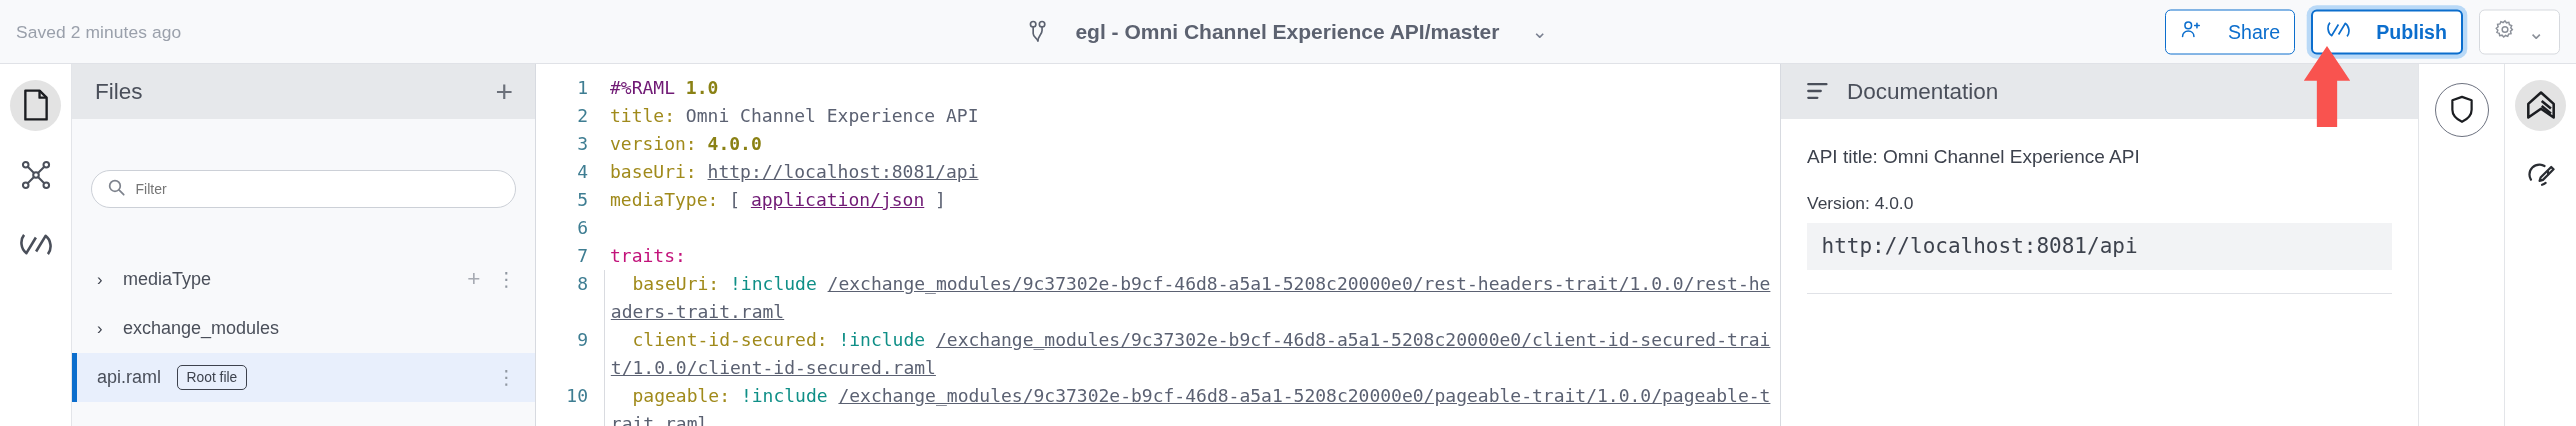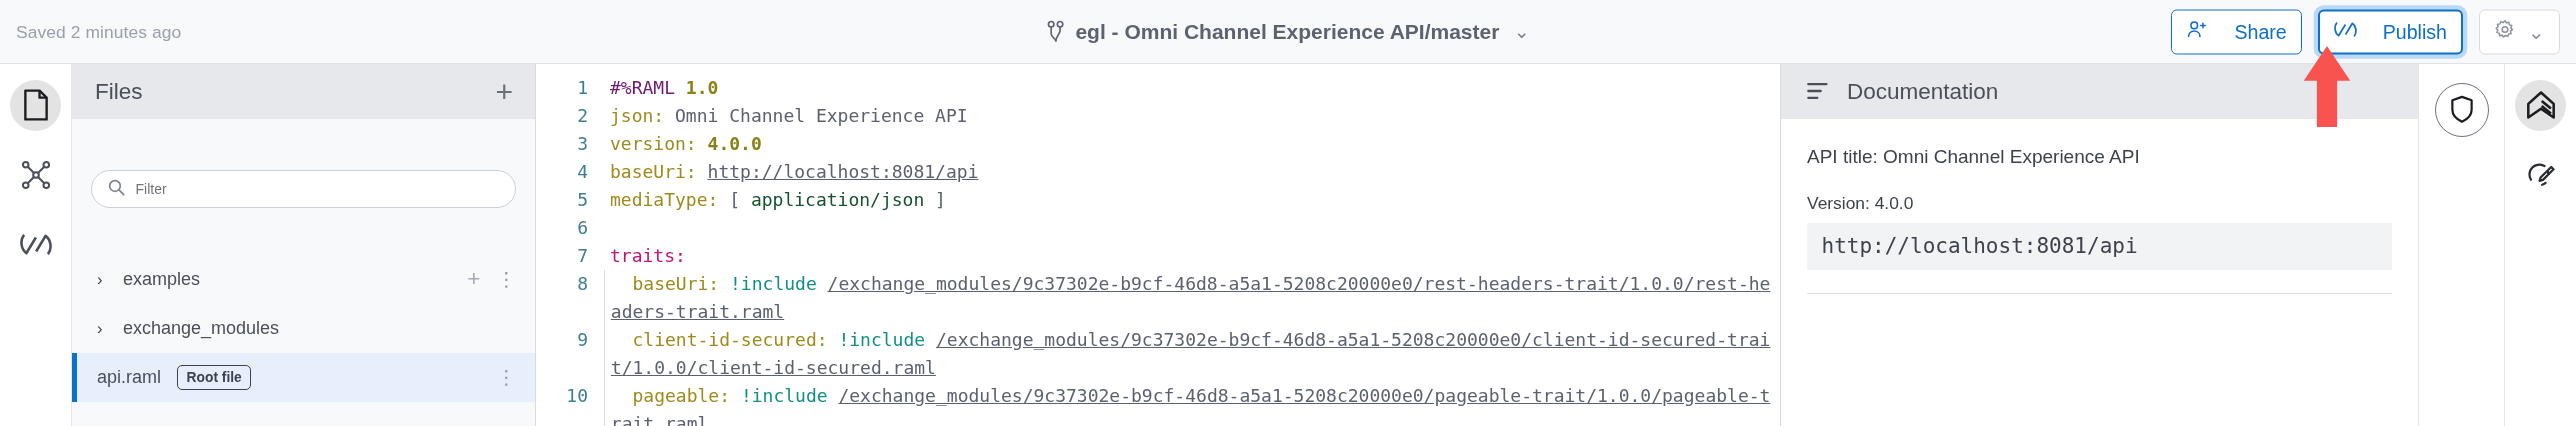--- a/index.html
+++ b/index.html
@@ -15,39 +15,40 @@
   
   .topbar {
     height:64px; flex:0 0 64px; background:#f8f9fb;
     border-bottom:0.7px solid #e0e2e7;
     display:flex; align-items:center; position:relative;
   }
   .saved-text { position:absolute; left:16px; top:50%; transform:translateY(-50%);
     font-size:17.4px; color:#9aa0ab; letter-spacing:0.1px; }
   .title-block {
     position:absolute; left:50%; transform:translateX(-50%);
-    display:flex; align-items:center; gap:10px;
+    display:flex; align-items:center; gap:28px;
     font-size:21px; font-weight:bold; color:#5c6270; white-space:nowrap;justify-content:space-between;
   }
   .title-block .chev { font-weight:normal; font-size:19px; color:#7a8091; margin-left:4.3px; }
   .branch-icon { width:19px; height:23px; display:block; }
 
   .topbar-right {
     position:absolute; right:16px; top:50%; transform:translateY(-50%);
     display:flex; align-items:center; gap:16px;
   }
   .btn {
     height:45px; border-radius:5.8px; background:#fff;
     display:flex; align-items:center; justify-content:center; gap:26px;
     font-size:19.6px; cursor:pointer; padding:0 14px; white-space:nowrap;
   }
   .btn-share { border:1.4px solid #0c6ecd; color:#0c6ecd; }
   .btn-publish {
     border:2.2px solid #0c6ecd; color:#0c6ecd;
     box-shadow:0 0 0 4.3px #b9d9f7;
+    font-weight:bold;
   }
   .btn-gear { border:1.4px solid #d6d9de; color:#8b9099; padding:0 14.5px; gap:11.6px; }
 
   
   .body { flex:1; display:flex; min-height:0; background:#fff; }
 
   
   .rail-left {
     width:72px; flex:0 0 72px; background:#ffffff;
     border-right:0.7px solid #e3e5e9;
@@ -88,38 +89,38 @@
   .tree-row.selected { background:#e8effc; }
   .tree-row.selected::before {
     content:""; position:absolute; left:0; top:0; bottom:0; width:5px; background:#0c6ecd;
   }
   .tw { font-size:16.7px; color:#3d424d; width:13px; display:inline-block; }
   .row-spacer { flex:1; }
   .row-icons { display:flex; align-items:center; gap:16px; }
   .ic-plus { font-size:22.5px; color:#a7abb3; line-height:1; font-weight:300; cursor:pointer; }
   .ic-kebab { font-size:19.6px; color:#9097a1; line-height:1; letter-spacing:0; cursor:pointer; }
   .badge-root {
-    border:1.4px solid #3d424d; border-radius:5px; font-size:13.8px; font-weight:bold;
+    border:1.4px solid #3d424d; border-radius:5px; font-size:13.8px; font-weight:normal;
     color:#3d424d; padding:2.9px 8.7px; line-height:1.25; margin-left:2.9px;
   }
 
   
   .editor { flex:1; min-width:0; background:#ffffff; position:relative; overflow:hidden;
     font-family:"DejaVu Sans Mono", monospace; }
   .code-area { padding-top:10px; }
   .cline { display:flex; align-items:flex-start; font-size:18px; line-height:28px; white-space:pre; }
   .lnum { width:52px; flex:0 0 52px; text-align:right; color:#3e7d92; padding-right:0; user-select:none; }
   .ctext { padding-left:22px; flex:1; min-width:0; white-space:pre-wrap; word-break:break-all; }
   .guide { border-left:1.4px solid #d9dbe0; margin-left:16px; padding-left:5.8px; }
   .k-decl  { color:#701a75; }
   .k-num   { color:#8a8114; font-weight:bold; }
   .k-key   { color:#a08a1b; }
   .k-key2  { color:#c2127a; }
   .k-val   { color:#5b6172; }
-  .k-str   { color:#14532d; }
+  .k-str   { color:#701a75;text-decoration:underline; }
   .k-inc   { color:#0f8f87; }
   .k-punc  { color:#5b6172; }
   .k-path  { color:#5b6172; text-decoration:underline; }
   .k-url   { color:#5b6172; text-decoration:underline; }
 
   
   .docs-panel {
     width:638px; flex:0 0 638px; background:#fff;
     border-left:0.7px solid #d7dae0; display:flex; flex-direction:column;
   }
@@ -260,21 +261,21 @@
             </svg>
           </span>
           <input type="text" placeholder="Filter" style="">
         </div>
       </div>
 
       <div class="tree">
 
         <div class="tree-row">
           <span class="tw">›</span>
-          <span>examples</span>
+          <span>mediaType</span>
           <span class="row-spacer"></span>
           <span class="row-icons">
             <span class="ic-plus">+</span>
             <span class="ic-kebab">⋮</span>
           </span>
         </div>
 
         <div class="tree-row">
           <span class="tw">›</span>
           <span>exchange_modules</span>
@@ -290,21 +291,21 @@
           </span>
         </div>
 
 
       </div>
     </div>
 
     <div class="editor">
       <div class="code-area">
           <div class="cline"><div class="lnum">1</div><div class="ctext"><span class="k-decl">#%RAML </span><span class="k-num">1.0</span></div></div>
-          <div class="cline"><div class="lnum">2</div><div class="ctext"><span class="k-key">json:</span><span class="k-val"> Omni Channel Experience API</span></div></div>
+          <div class="cline"><div class="lnum">2</div><div class="ctext"><span class="k-key">title:</span><span class="k-val"> Omni Channel Experience API</span></div></div>
           <div class="cline"><div class="lnum">3</div><div class="ctext"><span class="k-key">version:</span><span class="k-val"> </span><span class="k-num">4.0.0</span></div></div>
           <div class="cline"><div class="lnum">4</div><div class="ctext"><span class="k-key">baseUri:</span><span class="k-val"> </span><span class="k-url">http://localhost:8081/api</span></div></div>
           <div class="cline"><div class="lnum">5</div><div class="ctext"><span class="k-key">mediaType:</span><span class="k-punc"> [ </span><span class="k-str">application/json</span><span class="k-punc"> ]</span></div></div>
           <div class="cline"><div class="lnum">6</div><div class="ctext">&nbsp;</div></div>
           <div class="cline"><div class="lnum">7</div><div class="ctext"><span class="k-key2">traits:</span></div></div>
           <div class="cline"><div class="lnum">8</div><div class="ctext guide"><span class="k-key">  baseUri:</span><span class="k-val"> </span><span class="k-inc">!include</span><span class="k-val"> </span><span class="k-path">/exchange_modules/9c37302e-b9cf-46d8-a5a1-5208c20000e0/rest-headers-trait/1.0.0/rest-headers-trait.raml</span></div></div>
           <div class="cline"><div class="lnum">9</div><div class="ctext guide"><span class="k-key">  client-id-secured:</span><span class="k-val"> </span><span class="k-inc">!include</span><span class="k-val"> </span><span class="k-path">/exchange_modules/9c37302e-b9cf-46d8-a5a1-5208c20000e0/client-id-secured-trait/1.0.0/client-id-secured.raml</span></div></div>
           <div class="cline"><div class="lnum">10</div><div class="ctext guide"><span class="k-key">  pageable:</span><span class="k-val"> </span><span class="k-inc">!include</span><span class="k-val"> </span><span class="k-path">/exchange_modules/9c37302e-b9cf-46d8-a5a1-5208c20000e0/pageable-trait/1.0.0/pageable-trait.raml</span></div></div>
         </div>
     </div>

